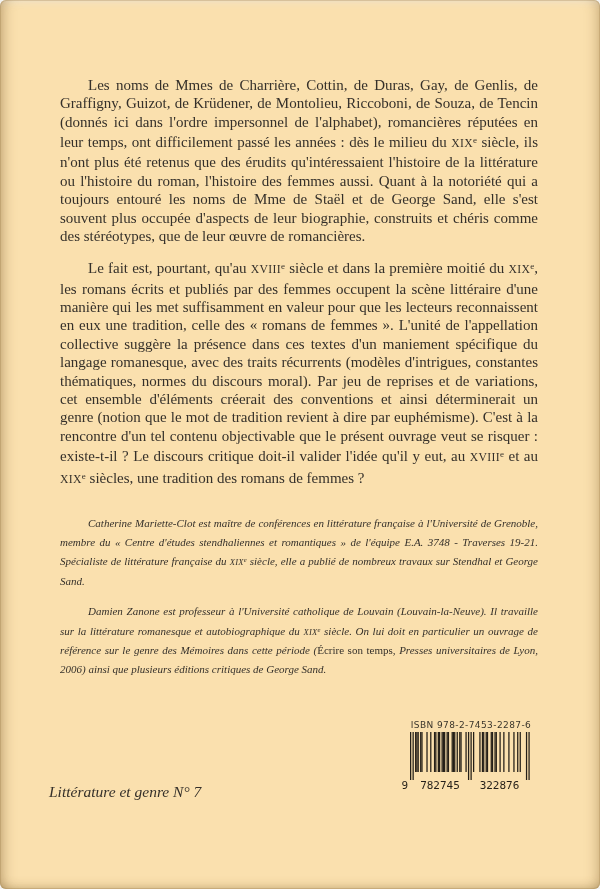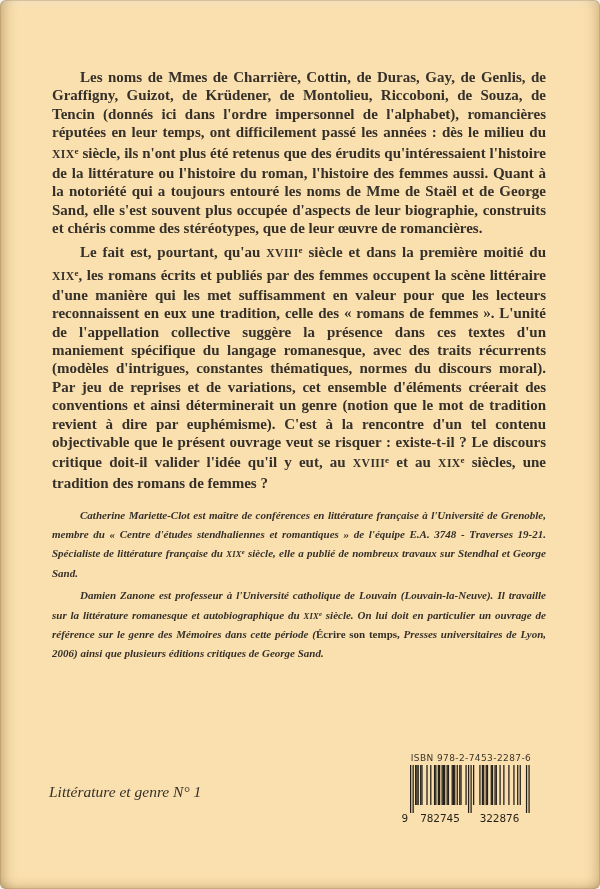--- a/index.html
+++ b/index.html
@@ -31,34 +31,34 @@
     text-align:justify;
   }
   .bio{
     position:absolute;
     left:48px; right:50px; top:502px;
     font-size:11px;
     line-height:18.6px;
     text-align:justify;
     font-style:italic;
   }
-  .para{ margin:4px; text-indent:28px;font-weight:bold; }
+  .para{ margin:12px; text-indent:28px; }
   .sc{ font-size:0.78em; letter-spacing:0.03em; }
   .sup{ font-size:0.60em; vertical-align:0.42em; }
   .rm{ font-style:normal; }
   .series{
     position:absolute;
     left:49px; top:783px;
     font-style:italic;
     font-size:15.5px;
     color:#35302a;
   }
   .barcode-block{
     position:absolute;
-    left:398px; top:753px;
+    left:398px; top:720px;
     width:136px;
   }
   .isbn-label{
     margin-left:12px;
     width:122px;
     text-align:center;
     font-family:"DejaVu Sans", sans-serif;
     font-size:9px;
     letter-spacing:0.4px;
     color:#3a352b;
@@ -79,21 +79,21 @@
   <div class="synopsis" id="synopsis">
       <p class="para"><span>Les noms de Mmes de Charrière, Cottin, de Duras, Gay, de Genlis, de Graffigny, Guizot, de Krüdener, de Montolieu, Riccoboni, de Souza, de Tencin (donnés ici dans l'ordre impersonnel de l'alphabet), romancières réputées en leur temps, ont difficilement passé les années : dès le milieu du </span><span class="sc">XIX</span><span class="sup">e</span><span> siècle, ils n'ont plus été retenus que des érudits qu'intéressaient l'histoire de la littérature ou l'histoire du roman, l'histoire des femmes aussi. Quant à la notoriété qui a toujours entouré les noms de Mme de Staël et de George Sand, elle s'est souvent plus occupée d'aspects de leur biographie, construits et chéris comme des stéréotypes, que de leur œuvre de romancières.</span></p>
       <p class="para"><span>Le fait est, pourtant, qu'au </span><span class="sc">XVIII</span><span class="sup">e</span><span> siècle et dans la première moitié du </span><span class="sc">XIX</span><span class="sup">e</span><span>, les romans écrits et publiés par des femmes occupent la scène littéraire d'une manière qui les met suffisamment en valeur pour que les lecteurs reconnaissent en eux une tradition, celle des « romans de femmes ». L'unité de l'appellation collective suggère la présence dans ces textes d'un maniement spécifique du langage romanesque, avec des traits récurrents (modèles d'intrigues, constantes thématiques, normes du discours moral). Par jeu de reprises et de variations, cet ensemble d'éléments créerait des conventions et ainsi déterminerait un genre (notion que le mot de tradition revient à dire par euphémisme). C'est à la rencontre d'un tel contenu objectivable que le présent ouvrage veut se risquer : existe-t-il ? Le discours critique doit-il valider l'idée qu'il y eut, au </span><span class="sc">XVIII</span><span class="sup">e</span><span> et au </span><span class="sc">XIX</span><span class="sup">e</span><span> siècles, une tradition des romans de femmes ?</span></p>
     </div>
 
   <div class="bio" id="bio">
       <p class="para"><span>Catherine Mariette-Clot est maître de conférences en littérature française à l'Université de Grenoble, membre du « Centre d'études stendhaliennes et romantiques » de l'équipe E.A. 3748 - Traverses 19-21. Spécialiste de littérature française du </span><span class="sc">XIX</span><span class="sup">e</span><span> siècle, elle a publié de nombreux travaux sur Stendhal et George Sand.</span></p>
       <p class="para"><span>Damien Zanone est professeur à l'Université catholique de Louvain (Louvain-la-Neuve). Il travaille sur la littérature romanesque et autobiographique du </span><span class="sc">XIX</span><span class="sup">e</span><span> siècle. On lui doit en particulier un ouvrage de référence sur le genre des Mémoires dans cette période (</span><span class="rm">Écrire son temps,</span><span> Presses universitaires de Lyon, 2006) ainsi que plusieurs éditions critiques de George Sand.</span></p>
     </div>
 
-  <div class="series">Littérature et genre N° 1</div>
+  <div class="series">Littérature et genre N° 7</div>
 
   <div class="barcode-block">
     <div class="isbn-label">ISBN 978-2-7453-2287-6</div>
     <svg class="barcode-svg" id="barcode-svg" width="136" height="60" viewBox="0 0 136 60">
         <rect x="12.00" y="0" width="1.26" height="48" fill="#241f18"></rect>
         <rect x="14.52" y="0" width="1.26" height="48" fill="#241f18"></rect>
         <rect x="17.04" y="0" width="1.26" height="40" fill="#241f18"></rect>
         <rect x="18.30" y="0" width="1.26" height="40" fill="#241f18"></rect>
         <rect x="19.56" y="0" width="1.26" height="40" fill="#241f18"></rect>
         <rect x="22.08" y="0" width="1.26" height="40" fill="#241f18"></rect>

